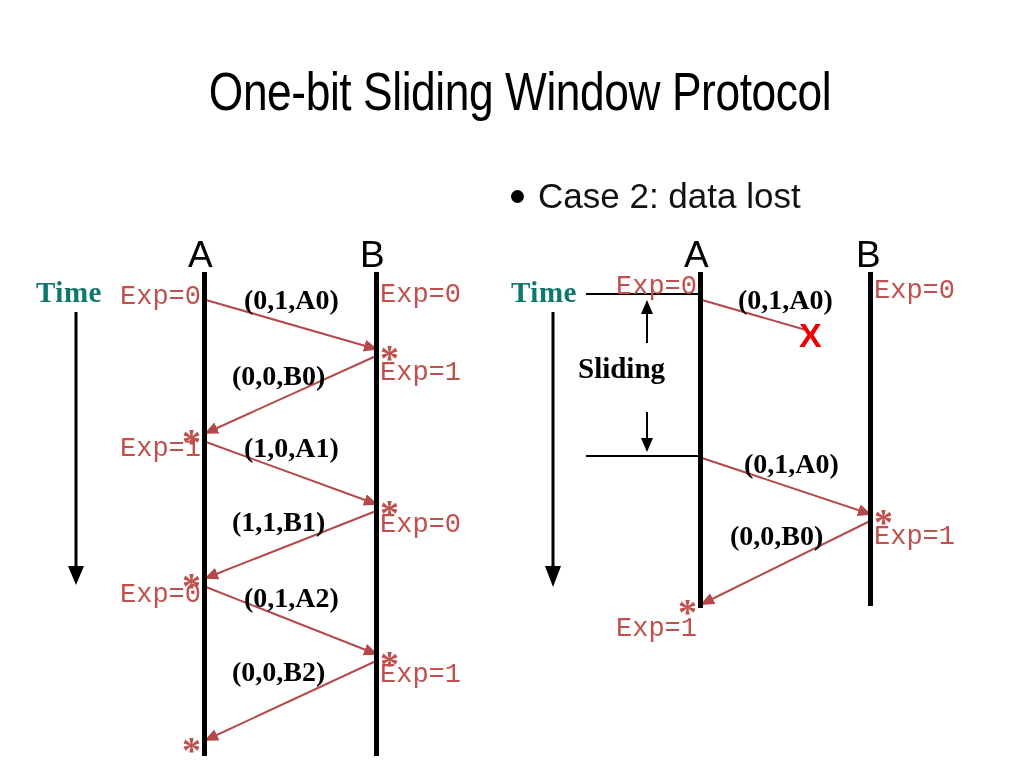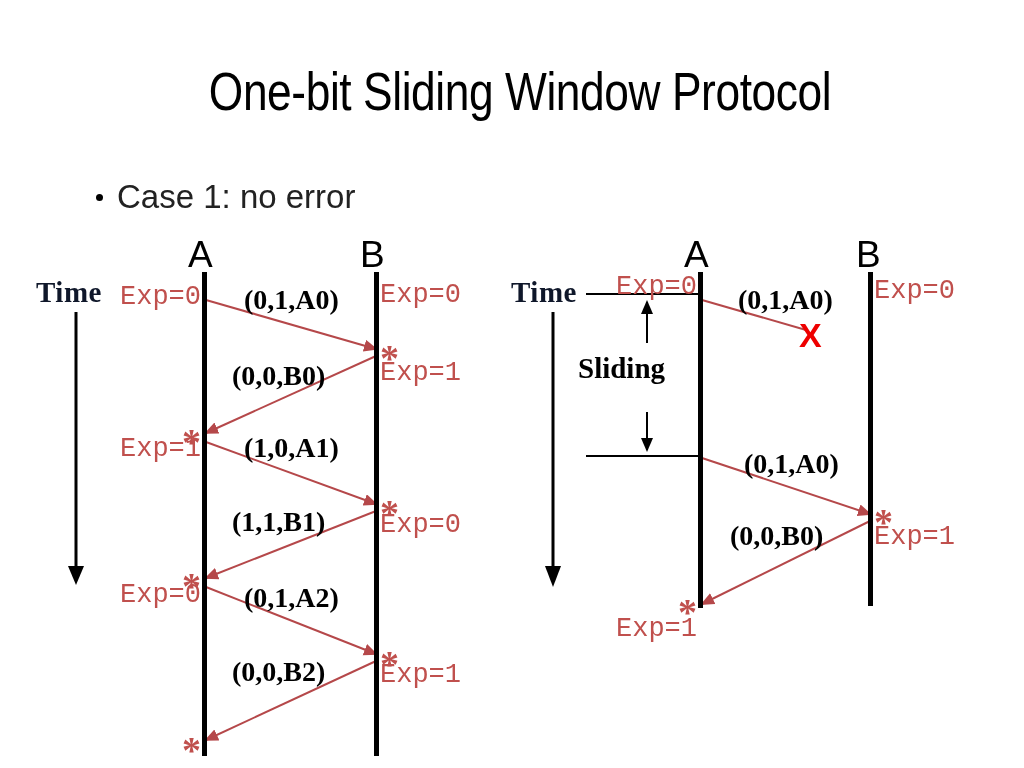--- a/index.html
+++ b/index.html
@@ -86,21 +86,21 @@
     position: absolute;
     width: 5px;
     background: #000000;
   }
   .time-label {
     position: absolute;
     font-family: "Liberation Serif", serif;
     font-weight: bold;
     font-size: 29px;
     line-height: 29px;
-    color: #0f172a;
+    color: #0f766e;
     letter-spacing: 0.5px;
   }
   .timeout-label {
     position: absolute;
     font-family: "Liberation Serif", serif;
     font-weight: bold;
     font-size: 29px;
     line-height: 29px;
     color: #000000;
   }
@@ -138,24 +138,24 @@
     color: #ee0000;
   }
 </style>
 </head>
 <body>
 
 <div id="slide">
 
   <div class="title">One-bit Sliding Window Protocol</div>
 
-  <div class="case-heading case1">
-    <span class="case-bullet"></span><span>Case 1: no error</span>
+
+  <div class="case-heading case2">
+    <span class="case-bullet"></span><span>Case 2: data lost</span>
   </div>
-
 
   <svg class="diagram" width="1024" height="768" viewBox="0 0 1024 768">
     <defs>
       <marker id="redArrow" markerWidth="7" markerHeight="7" refX="6" refY="3" orient="auto">
         <path d="M0,0 L7,3 L0,6 z" fill="#b5484a"></path>
       </marker>
       <marker id="blackArrowDown" markerWidth="8" markerHeight="9" refX="4" refY="8" orient="auto">
         <path d="M0,0 L8,0 L4,9 z" fill="#000000"></path>
       </marker>
       <marker id="blkArrow" markerWidth="7" markerHeight="7" refX="6" refY="3" orient="auto">

